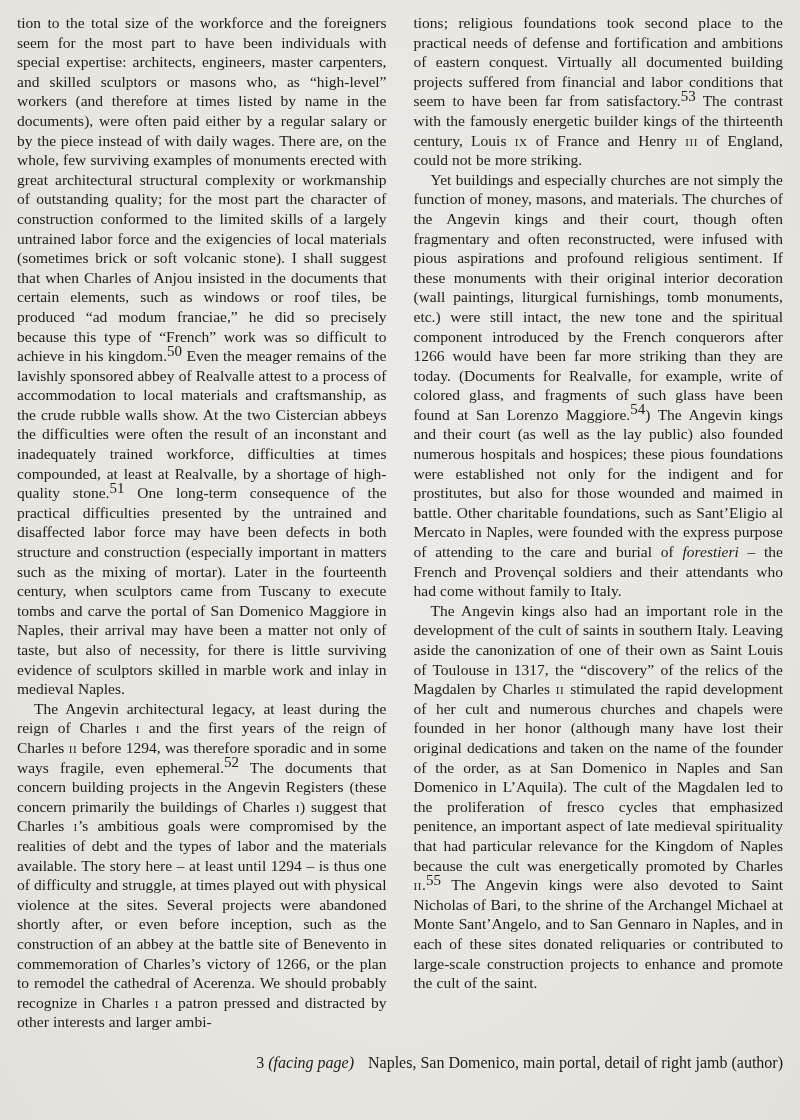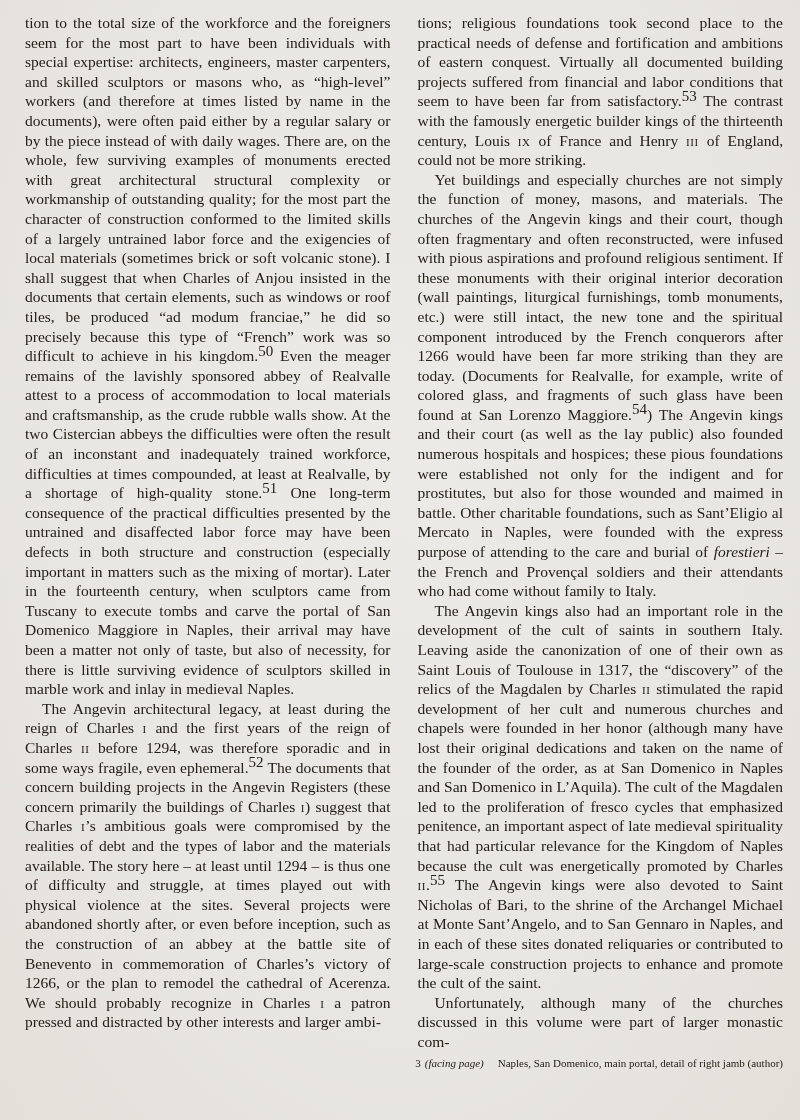--- a/index.html
+++ b/index.html
@@ -15,21 +15,20 @@
     box-sizing: border-box;
     padding: 13px 17px 0 17px;
     background: radial-gradient(ellipse at 50% 40%, #eceae6 0%, #e8e6e1 60%, #e3e0da 100%);
     color: #232019;
     font-family: "Liberation Serif", "DejaVu Serif", serif;
     overflow: hidden;
   }
   .columns {
     display: flex;
     gap: 27px;
-    margin-left: 8px;
   }
   .col {
     flex: 1 1 0;
     min-width: 0;
   }
   .para {
     margin: 0;
     font-size: 15.5px;
     line-height: 19.6px;
     text-align: justify;
@@ -51,21 +50,21 @@
     font-variant: small-caps;
     letter-spacing: 0.04em;
   }
   .it {
     font-style: italic;
   }
   .caption {
     position: absolute;
     top: 1054px;
     right: 17px;
-    font-size: 11px;
+    font-size: 16px;
     line-height: 18px;
     white-space: nowrap;
     color: #232019;
     margin-left: 34px;
   }
   .caption .cap-num {
     margin-right: 4px;
   }
   .caption .cap-label {
     font-style: italic;
@@ -78,20 +77,19 @@
 <div class="page">
   <div class="columns">
     <div class="col">
         <p class="para"><span>tion to the total size of the workforce and the foreigners seem for the most part to have been individuals with special expertise: architects, engineers, master carpenters, and skilled sculptors or masons who, as “high-level” workers (and therefore at times listed by name in the documents), were often paid either by a regular salary or by the piece instead of with daily wages. There are, on the whole, few surviving examples of monuments erected with great architectural structural complexity or workmanship of outstanding quality; for the most part the character of construction conformed to the limited skills of a largely untrained labor force and the exigencies of local materials (sometimes brick or soft volcanic stone). I shall suggest that when Charles of Anjou insisted in the documents that certain elements, such as windows or roof tiles, be produced “ad modum franciae,” he did so precisely because this type of “French” work was so difficult to achieve in his kingdom.</span><span class="sup">50</span><span> Even the meager remains of the lavishly sponsored abbey of Realvalle attest to a process of accommodation to local materials and craftsmanship, as the crude rubble walls show. At the two Cistercian abbeys the difficulties were often the result of an inconstant and inadequately trained workforce, difficulties at times compounded, at least at Realvalle, by a shortage of high-quality stone.</span><span class="sup">51</span><span> One long-term consequence of the practical difficulties presented by the untrained and disaffected labor force may have been defects in both structure and construction (especially important in matters such as the mixing of mortar). Later in the fourteenth century, when sculptors came from Tuscany to execute tombs and carve the portal of San Domenico Maggiore in Naples, their arrival may have been a matter not only of taste, but also of necessity, for there is little surviving evidence of sculptors skilled in marble work and inlay in medieval Naples.</span></p>
         <p class="para indent"><span>The Angevin architectural legacy, at least during the reign of Charles </span><span class="sc">i</span><span> and the first years of the reign of Charles </span><span class="sc">ii</span><span> before 1294, was therefore sporadic and in some ways fragile, even ephemeral.</span><span class="sup">52</span><span> The documents that concern building projects in the Angevin Registers (these concern primarily the buildings of Charles </span><span class="sc">i</span><span>) suggest that Charles </span><span class="sc">i</span><span>’s ambitious goals were compromised by the realities of debt and the types of labor and the materials available. The story here – at least until 1294 – is thus one of difficulty and struggle, at times played out with physical violence at the sites. Several projects were abandoned shortly after, or even before inception, such as the construction of an abbey at the battle site of Benevento in commemoration of Charles’s victory of 1266, or the plan to remodel the cathedral of Acerenza. We should probably recognize in Charles </span><span class="sc">i</span><span> a patron pressed and distracted by other interests and larger ambi-</span></p>
       </div>
     <div class="col">
         <p class="para"><span>tions; religious foundations took second place to the practical needs of defense and fortification and ambitions of eastern conquest. Virtually all documented building projects suffered from financial and labor conditions that seem to have been far from satisfactory.</span><span class="sup">53</span><span> The contrast with the famously energetic builder kings of the thirteenth century, Louis </span><span class="sc">ix</span><span> of France and Henry </span><span class="sc">iii</span><span> of England, could not be more striking.</span></p>
         <p class="para indent"><span>Yet buildings and especially churches are not simply the function of money, masons, and materials. The churches of the Angevin kings and their court, though often fragmentary and often reconstructed, were infused with pious aspirations and profound religious sentiment. If these monuments with their original interior decoration (wall paintings, liturgical furnishings, tomb monuments, etc.) were still intact, the new tone and the spiritual component introduced by the French conquerors after 1266 would have been far more striking than they are today. (Documents for Realvalle, for example, write of colored glass, and fragments of such glass have been found at San Lorenzo Maggiore.</span><span class="sup">54</span><span>) The Angevin kings and their court (as well as the lay public) also founded numerous hospitals and hospices; these pious foundations were established not only for the indigent and for prostitutes, but also for those wounded and maimed in battle. Other charitable foundations, such as Sant’Eligio al Mercato in Naples, were founded with the express purpose of attending to the care and burial of </span><span class="it">forestieri</span><span> – the French and Provençal soldiers and their attendants who had come without family to Italy.</span></p>
         <p class="para indent"><span>The Angevin kings also had an important role in the development of the cult of saints in southern Italy. Leaving aside the canonization of one of their own as Saint Louis of Toulouse in 1317, the “discovery” of the relics of the Magdalen by Charles </span><span class="sc">ii</span><span> stimulated the rapid development of her cult and numerous churches and chapels were founded in her honor (although many have lost their original dedications and taken on the name of the founder of the order, as at San Domenico in Naples and San Domenico in L’Aquila). The cult of the Magdalen led to the proliferation of fresco cycles that emphasized penitence, an important aspect of late medieval spirituality that had particular relevance for the Kingdom of Naples because the cult was energetically promoted by Charles </span><span class="sc">ii</span><span>.</span><span class="sup">55</span><span> The Angevin kings were also devoted to Saint Nicholas of Bari, to the shrine of the Archangel Michael at Monte Sant’Angelo, and to San Gennaro in Naples, and in each of these sites donated reliquaries or contributed to large-scale construction projects to enhance and promote the cult of the saint.</span></p>
-        <p class="para indent"><span>Unfortunately, although many of the churches discussed in this volume were part of larger monastic com-</span></p>
       </div>
   </div>
 
   <div class="caption">
     <span class="cap-num">3</span><span class="cap-label">(facing page)</span><span class="cap-text">Naples, San Domenico, main portal, detail of right jamb (author)</span>
   </div>
 </div>
 
 </body></html>

